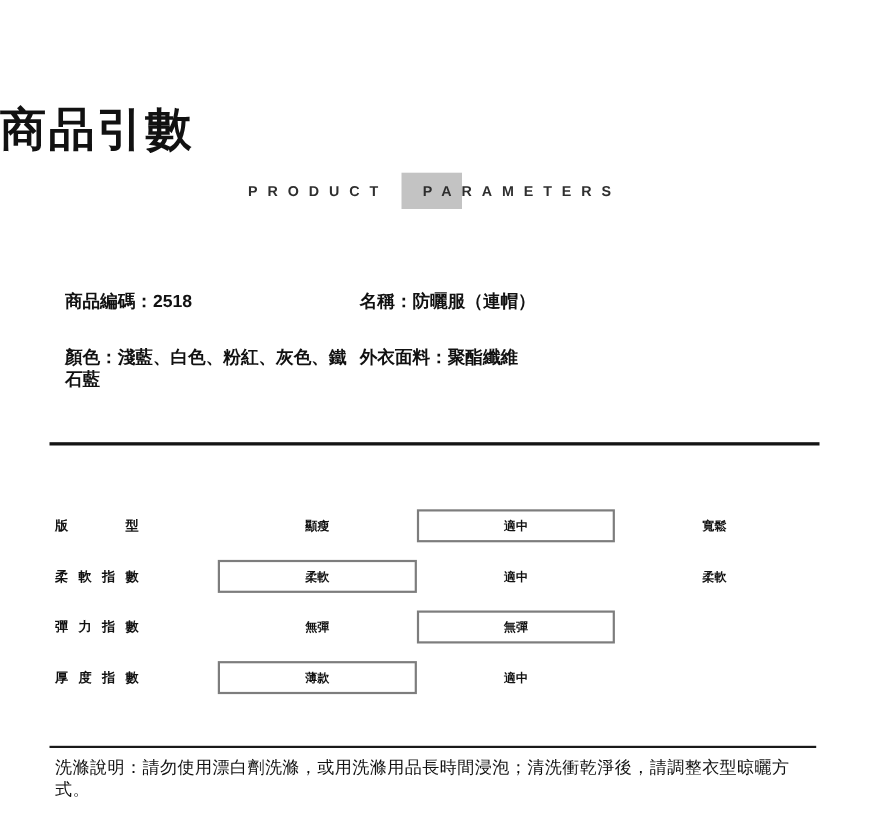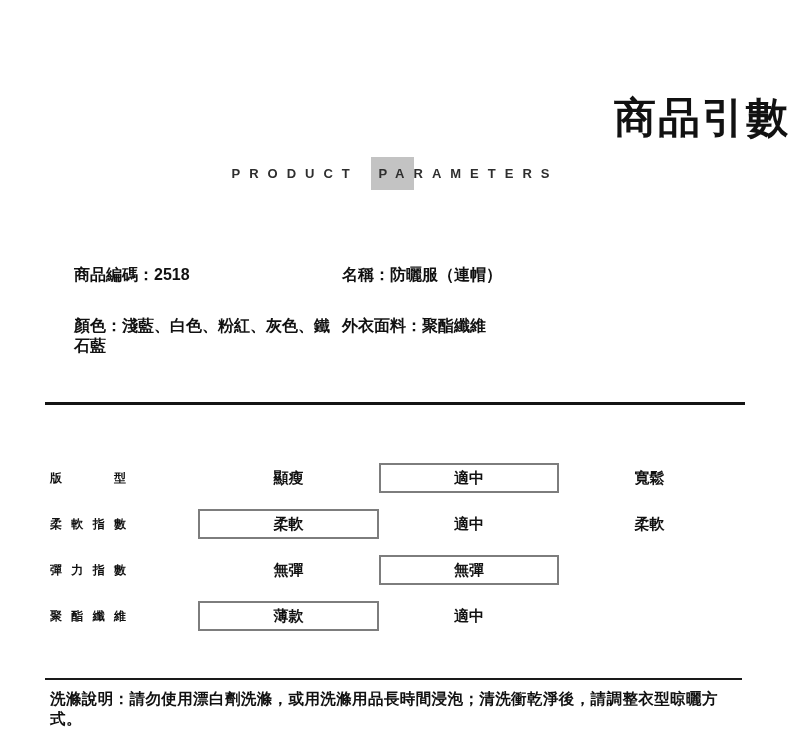--- a/index.html
+++ b/index.html
@@ -8,44 +8,44 @@
     width: 790px; height: 741px;
     font-family: "Liberation Sans", "DejaVu Sans", sans-serif;
     color: var(--text-color, #111111);
     overflow: hidden;
   }
   .page { width: 790px; height: 741px; position: relative; }
 
   
   .title {
     margin-top: 94px;
-    text-align: right;
+    text-align: left;
     font-size: 42px;
     line-height: 1.15;
     font-weight: 700;
     letter-spacing: 2px;
     color: var(--text-color, #111111);
   }
   .subtitle {
     margin-top: 16px;
     text-align: center;
     font-size: 13px;
     font-weight: 600;
     letter-spacing: 9px;
     color: #2e2e2e;
     line-height: 31px;
     white-space: pre;
   }
   .subtitle .hl {
     background: var(--hl-gray, #c3c3c3);
-    padding: 9px 0 9px 7px;
+    padding: 9px 0 9px 19px;
   }
 
   
-  .info { margin: 76px 0 0 74px; }
+  .info { margin: 76px 0 0 59px; }
   .info-row {
     display: grid;
     grid-template-columns: 268px auto;
     margin-bottom: 31px;
     font-size: 16px;
     font-weight: 700;
     line-height: 1.25;
   }
 
   
@@ -66,30 +66,30 @@
     font-size: 12px;
     font-weight: 700;
     text-align: justify;
     text-align-last: justify;
   }
   .cell {
     height: 30px;
     display: flex;
     align-items: center;
     justify-content: center;
-    font-size: 15px;
+    font-size: 11px;
     font-weight: 700;
   }
   .cell.boxed { border: 2px solid var(--box-border, #7d7d7d); background: #ffffff; }
 
   
   .wash-note {
     margin: 9px 45px 0 50px;
     font-size: 15.5px;
-    font-weight: 700;
+    font-weight: 400;
     line-height: 1.3;
     letter-spacing: 0.4px;
   }
 </style>
 </head>
 <body>
 
 <div class="page">
 
   <h1 class="title">商品引數</h1>
@@ -125,21 +125,21 @@
       <div class="cell">柔軟</div>
     </div>
 
     <div class="spec-row">
       <div class="row-label">彈力指數</div>
       <div class="cell">無彈</div>
       <div class="cell boxed">無彈</div>
     </div>
 
     <div class="spec-row">
-      <div class="row-label">聚酯纖維</div>
+      <div class="row-label">厚度指數</div>
       <div class="cell boxed">薄款</div>
       <div class="cell">適中</div>
     </div>
 
   </section>
 
   <hr class="divider thin">
 
   <p class="wash-note">洗滌說明：請勿使用漂白劑洗滌，或用洗滌用品長時間浸泡；清洗衝乾淨後，請調整衣型晾曬方式。</p>
 

